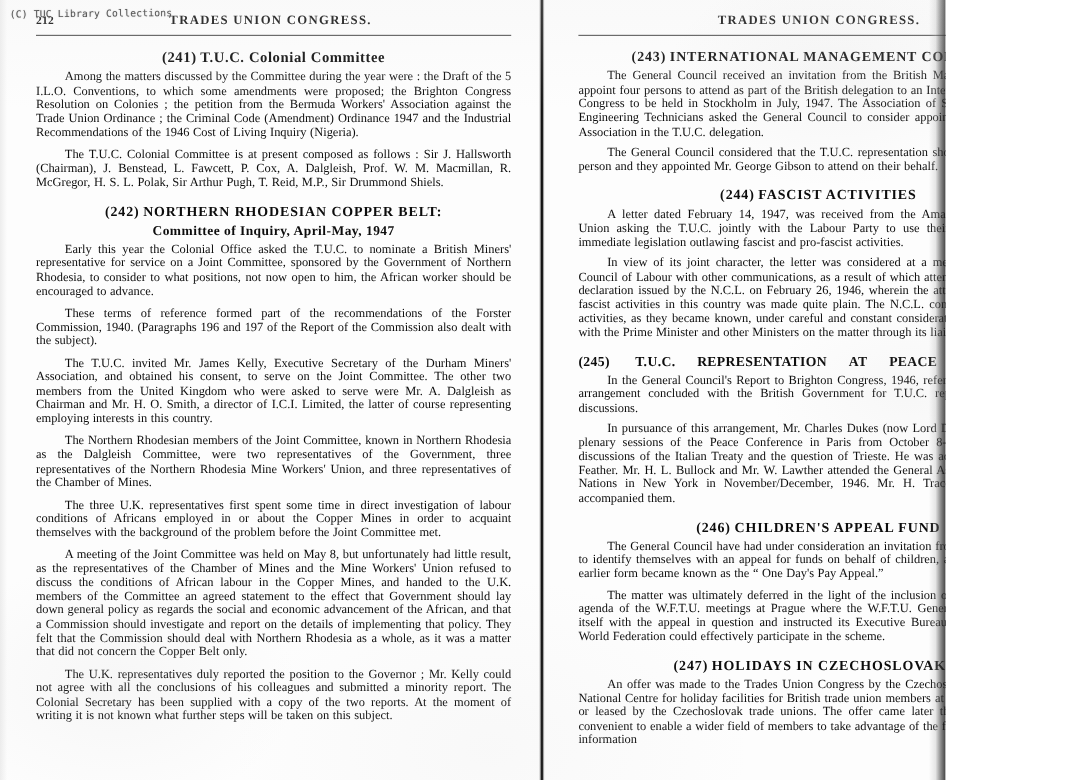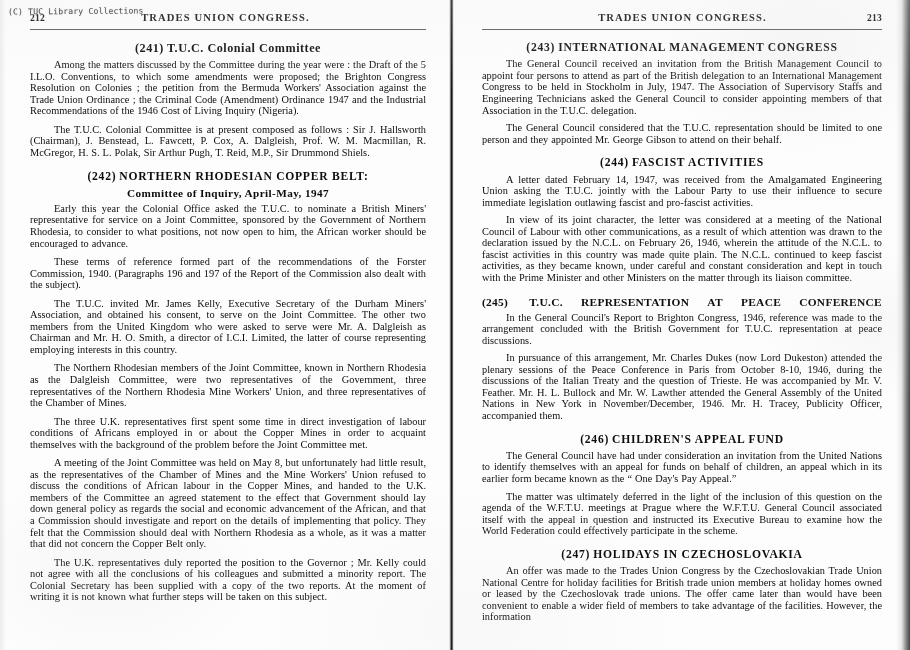--- a/index.html
+++ b/index.html
@@ -10,21 +10,21 @@
   body {
     width: 910px;
     height: 650px;
     overflow: hidden;
     font-family: "Liberation Serif", "DejaVu Serif", serif;
   }
 
   
   #scan {
     position: relative;
-    width: 910px;
+    width: 788px;
     height: 650px;
     background: #fdfdfd;
     overflow: hidden;
   }
   
   #paper-texture {
     position: absolute;
     inset: 0;
     pointer-events: none;
     background:

